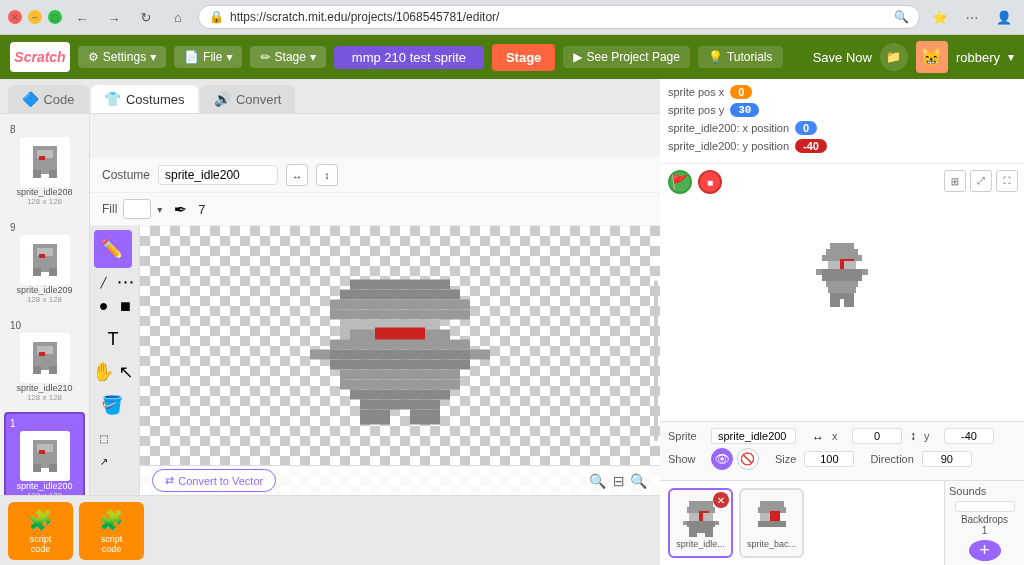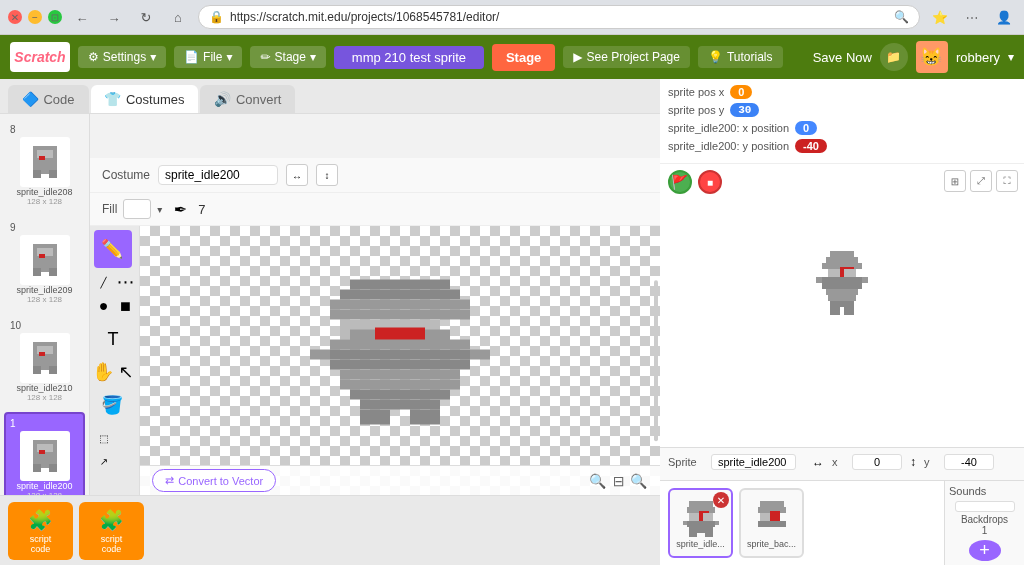--- a/index.html
+++ b/index.html
@@ -452,20 +452,31 @@
         <div class="props-row">
           <span class="props-label">Sprite</span>
           <input class="props-sprite-name" value="sprite_idle200" style="">
           <span style="margin-left:8px; font-size:12px;">↔</span>
           <span class="props-label" style="width:12px;">x</span>
           <input class="props-field" value="0" style="">
           <span style="font-size:12px;">↕</span>
           <span class="props-label" style="width:12px;">y</span>
           <input class="props-field" value="-40" style="">
         </div>
+        <div class="props-row">
+          <span class="props-label">Show</span>
+          <div class="show-btns">
+            <button class="show-btn active">👁</button>
+            <button class="show-btn">🚫</button>
+          </div>
+          <span style="margin-left:8px; font-size:11px; color:#555;">Size</span>
+          <input class="props-field" value="100" style="">
+          <span style="margin-left:8px; font-size:11px; color:#555;">Direction</span>
+          <input class="props-field" value="90" style="">
+        </div>
       </div>
 
       <div class="sprites-bottom">
         <div class="bottom-sprite-thumb">
           <button class="delete-sprite-btn">✕</button>
           <svg width="40" height="40" viewBox="0 0 40 40">
             <rect x="8" y="4" width="24" height="6" fill="#999"></rect>
             <rect x="6" y="10" width="28" height="6" fill="#999"></rect>
             <rect x="8" y="16" width="10" height="8" fill="#bbb"></rect>
             <rect x="18" y="14" width="10" height="10" fill="#cc2222"></rect>

